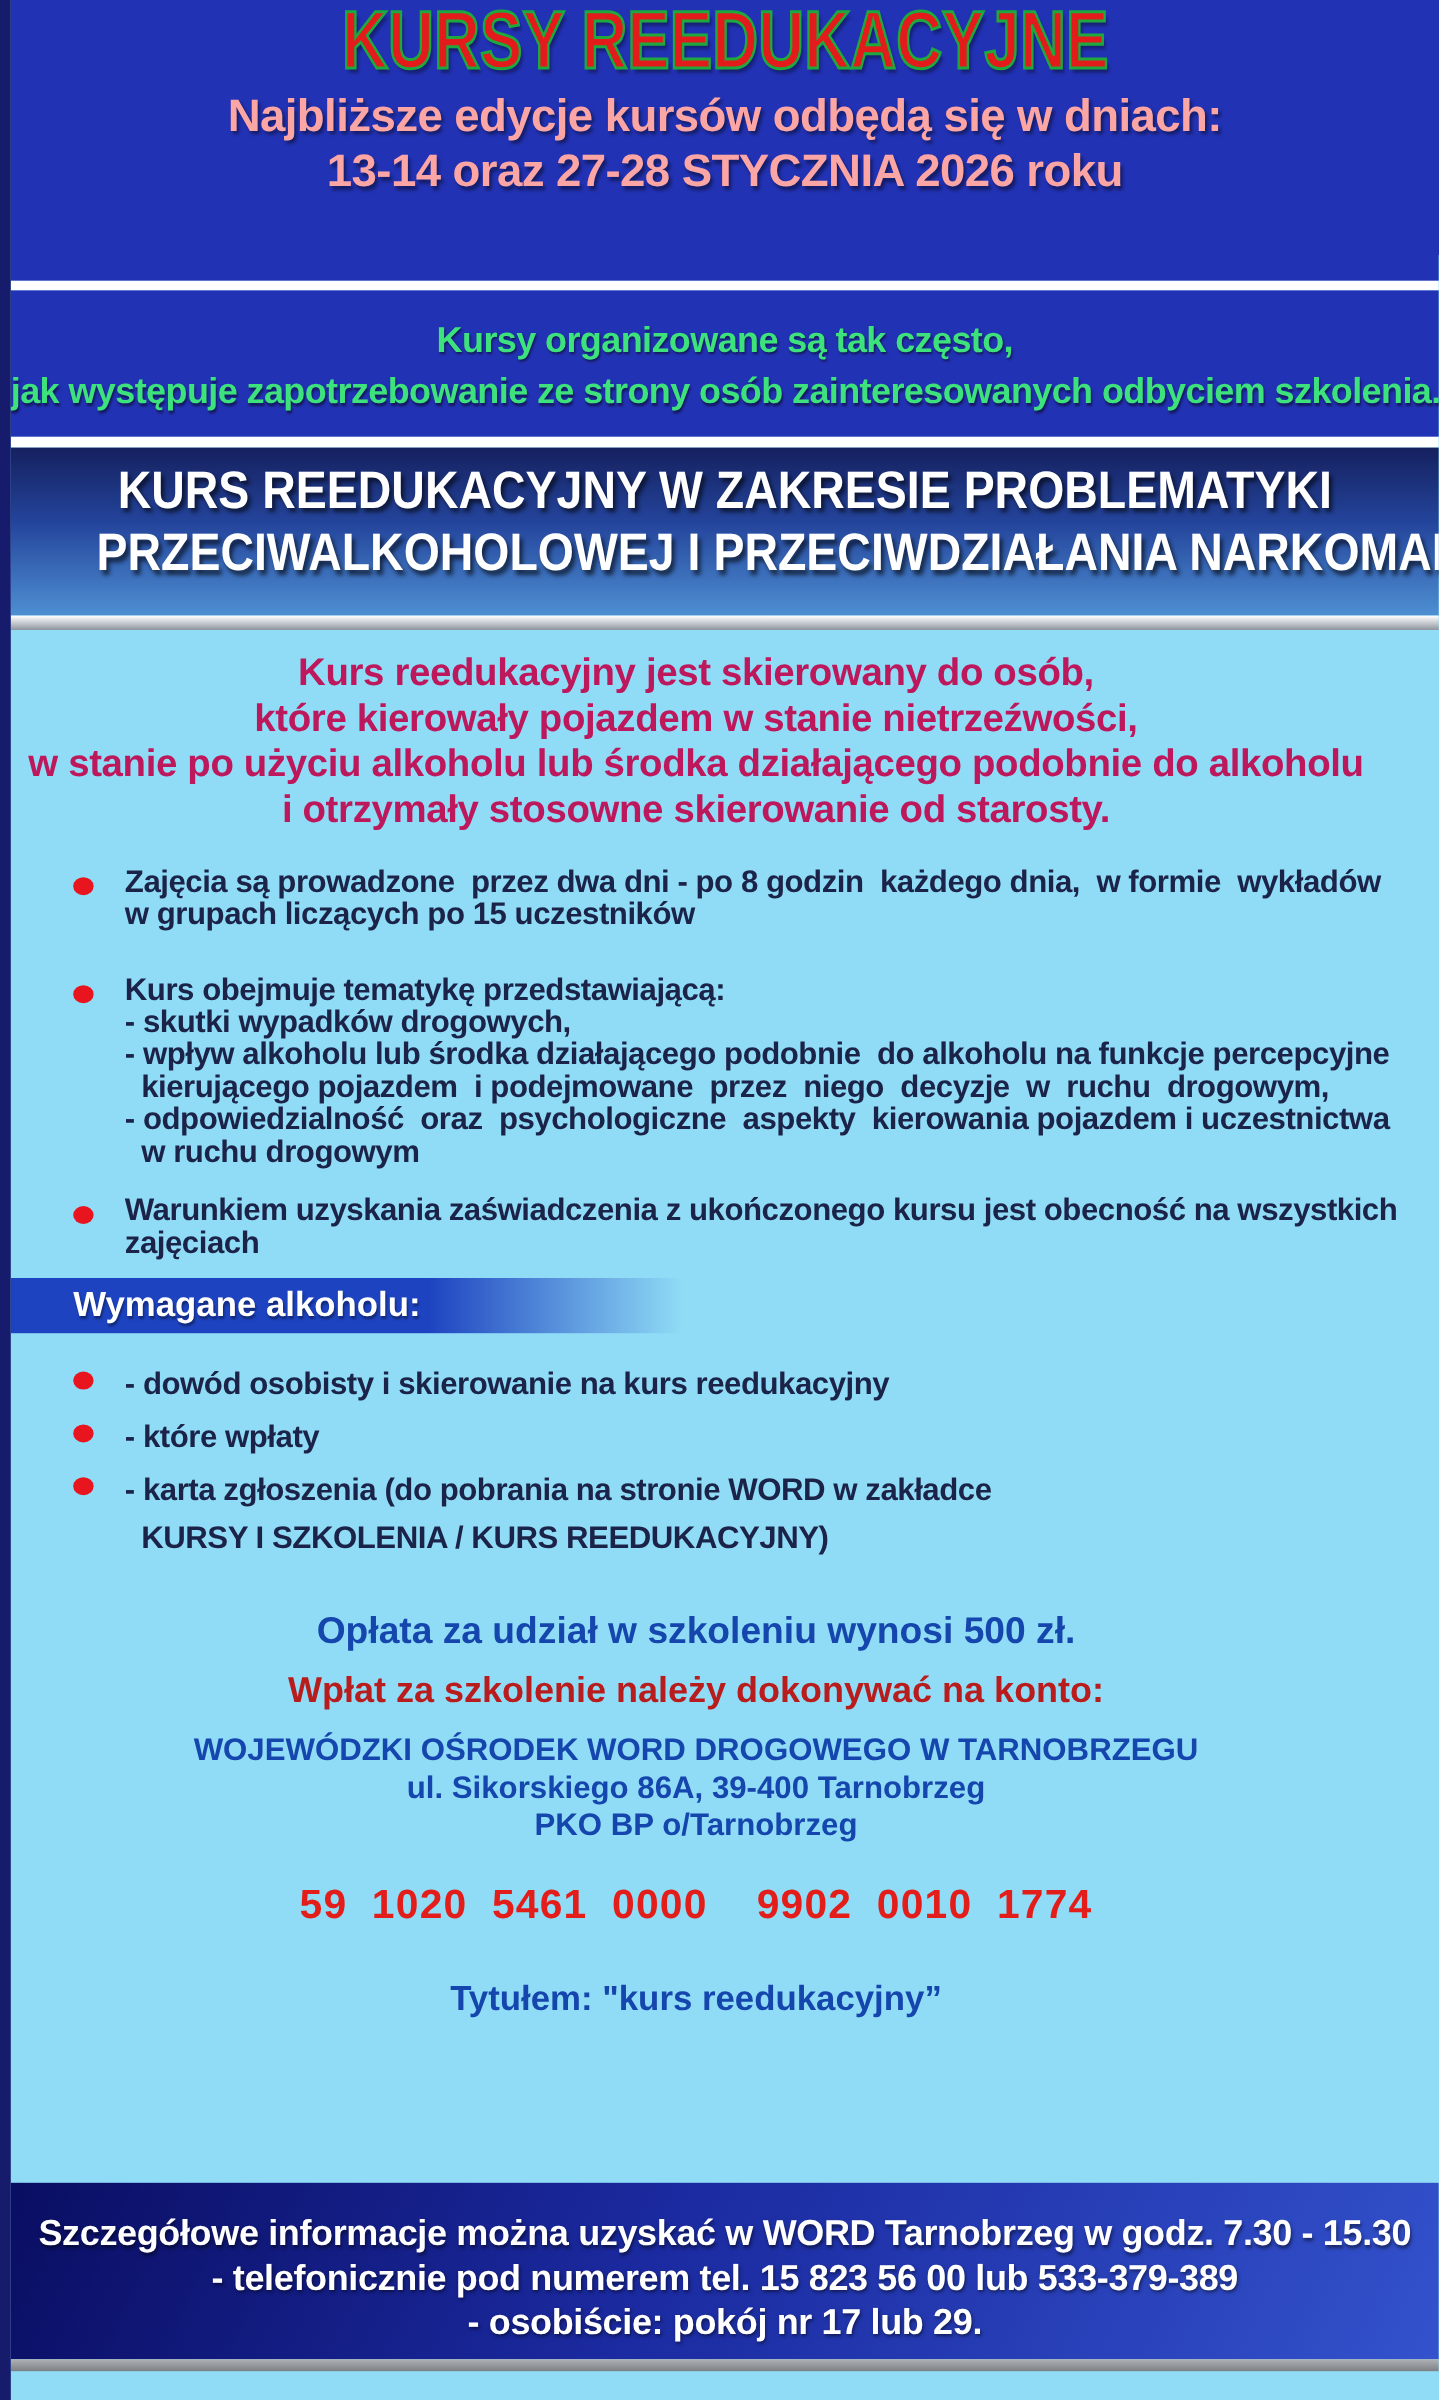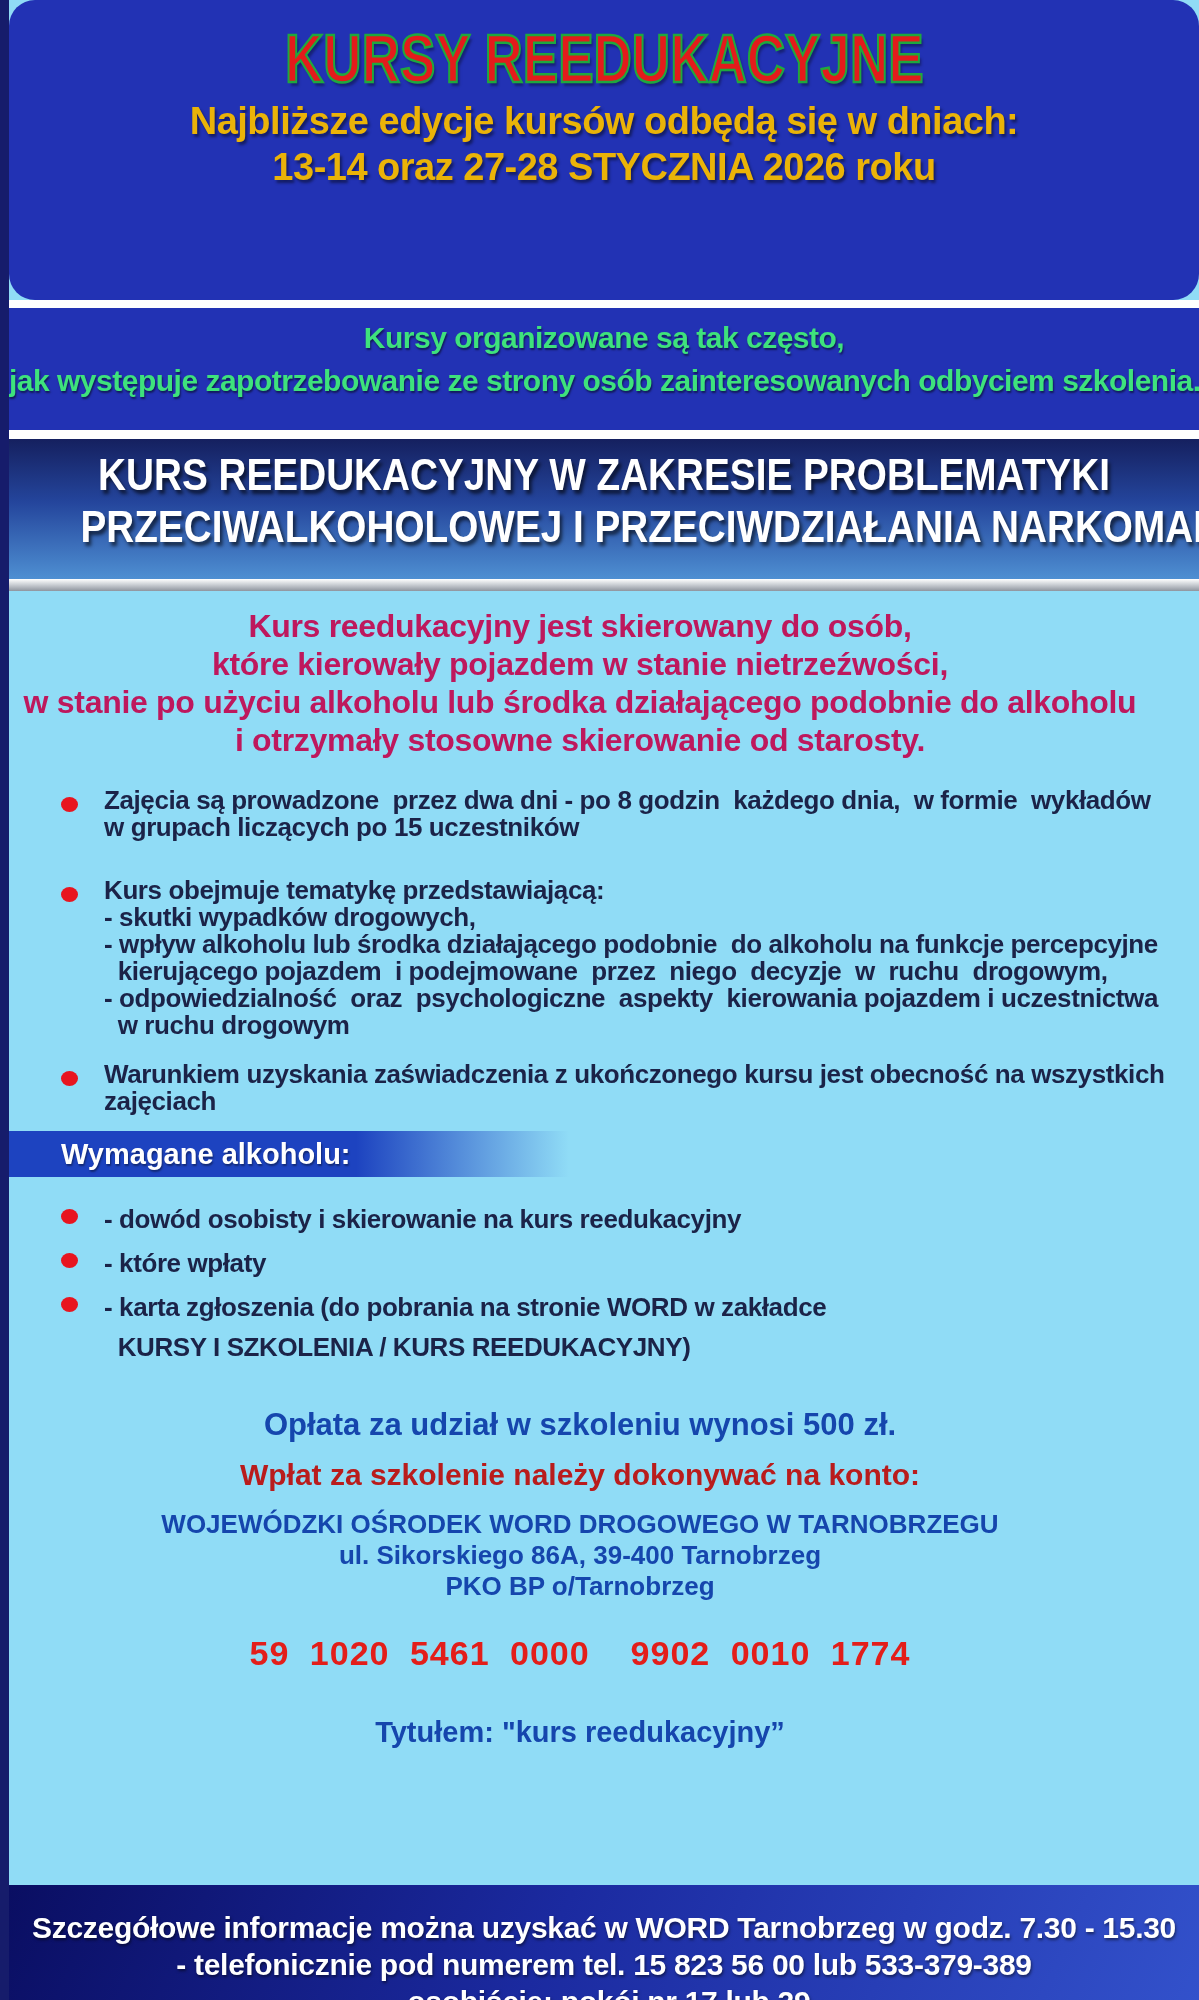--- a/index.html
+++ b/index.html
@@ -7,37 +7,37 @@
     width:1199px;height:2000px;
     font-family:"Liberation Sans","DejaVu Sans",sans-serif;
     background:#90dcf6;
   }
   .poster{
     position:relative;width:1199px;height:2000px;
     border-left:9px solid #161c6b;box-sizing:border-box;overflow:hidden;
   }
   .pre{white-space:pre;}
   
-  .band-top{height:300px;background:#2232b4;text-align:center;padding-top:24px;box-sizing:border-box;border-radius:26px;}
+  .band-top{height:234px;background:#2232b4;text-align:center;box-sizing:border-box;}
   .title-wrap{text-align:center;}
   h1.poster-title{
     display:inline-block;margin:0;font-size:68px;font-weight:bold;line-height:68px;
     color:#e41b1b;-webkit-text-stroke:2.5px #1fa83e;
     transform:scaleX(0.78);transform-origin:center;
     text-shadow:3px 4px 3px rgba(0,0,0,0.35);letter-spacing:0px;
   }
-  .dates{margin:0;color:#eab308;font-weight:bold;font-size:38px;line-height:46px;
+  .dates{margin:0;color:#fca5a5;font-weight:bold;font-size:38px;line-height:46px;
     text-shadow:2px 3px 3px rgba(0,0,0,0.45);letter-spacing:-0.5px;text-align:center;}
   .dates.first{margin-top:6px;}
   
   .sep{height:8px;background:#ffffff;}
   .sep2{height:9px;background:#ffffff;}
   .sep-grad{height:12px;background:linear-gradient(180deg,#ffffff 0%,#cdd1d6 45%,#8f959e 100%);}
   
-  .band-freq{height:122px;background:#2232b4;padding-top:8px;box-sizing:border-box;}
+  .band-freq{height:122px;background:#2232b4;padding-top:20px;box-sizing:border-box;}
   .green{margin:0;color:#3ee27c;font-weight:bold;font-size:30px;line-height:43px;
     letter-spacing:-0.5px;text-align:center;text-shadow:1px 2px 2px rgba(0,0,0,0.5);}
   
   .band-heading{height:140px;background:linear-gradient(180deg,#15205f 0%,#24459c 45%,#4e8fd2 100%);
     padding-top:10px;box-sizing:border-box;}
   h2.course-heading{margin:0;color:#ffffff;font-size:44px;line-height:52px;font-weight:bold;
     text-align:center;transform:scaleX(0.88);transform-origin:center;
     text-shadow:3px 4px 4px rgba(0,0,0,0.6);}
   
   .light{height:1294px;background:#90dcf6;padding-top:16px;box-sizing:border-box;}

